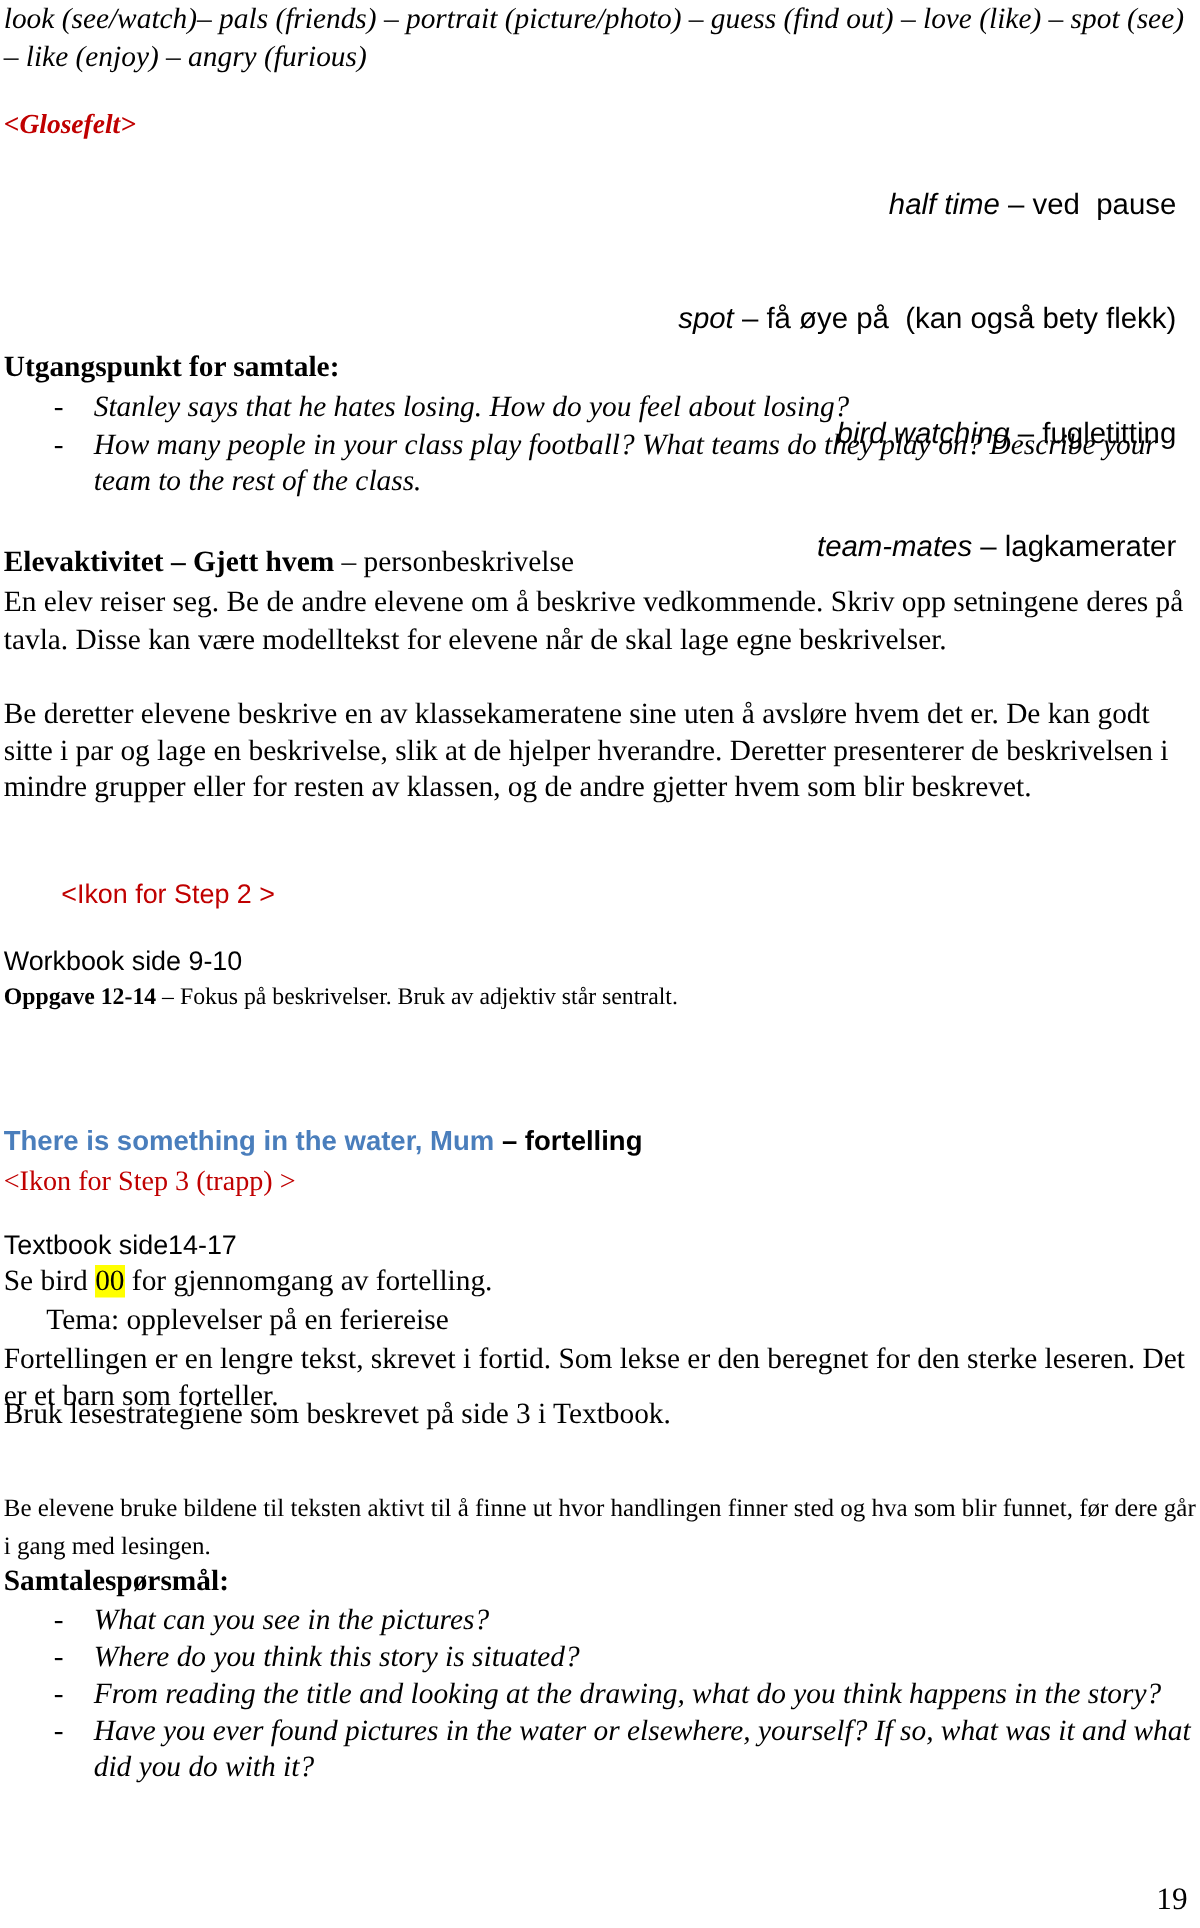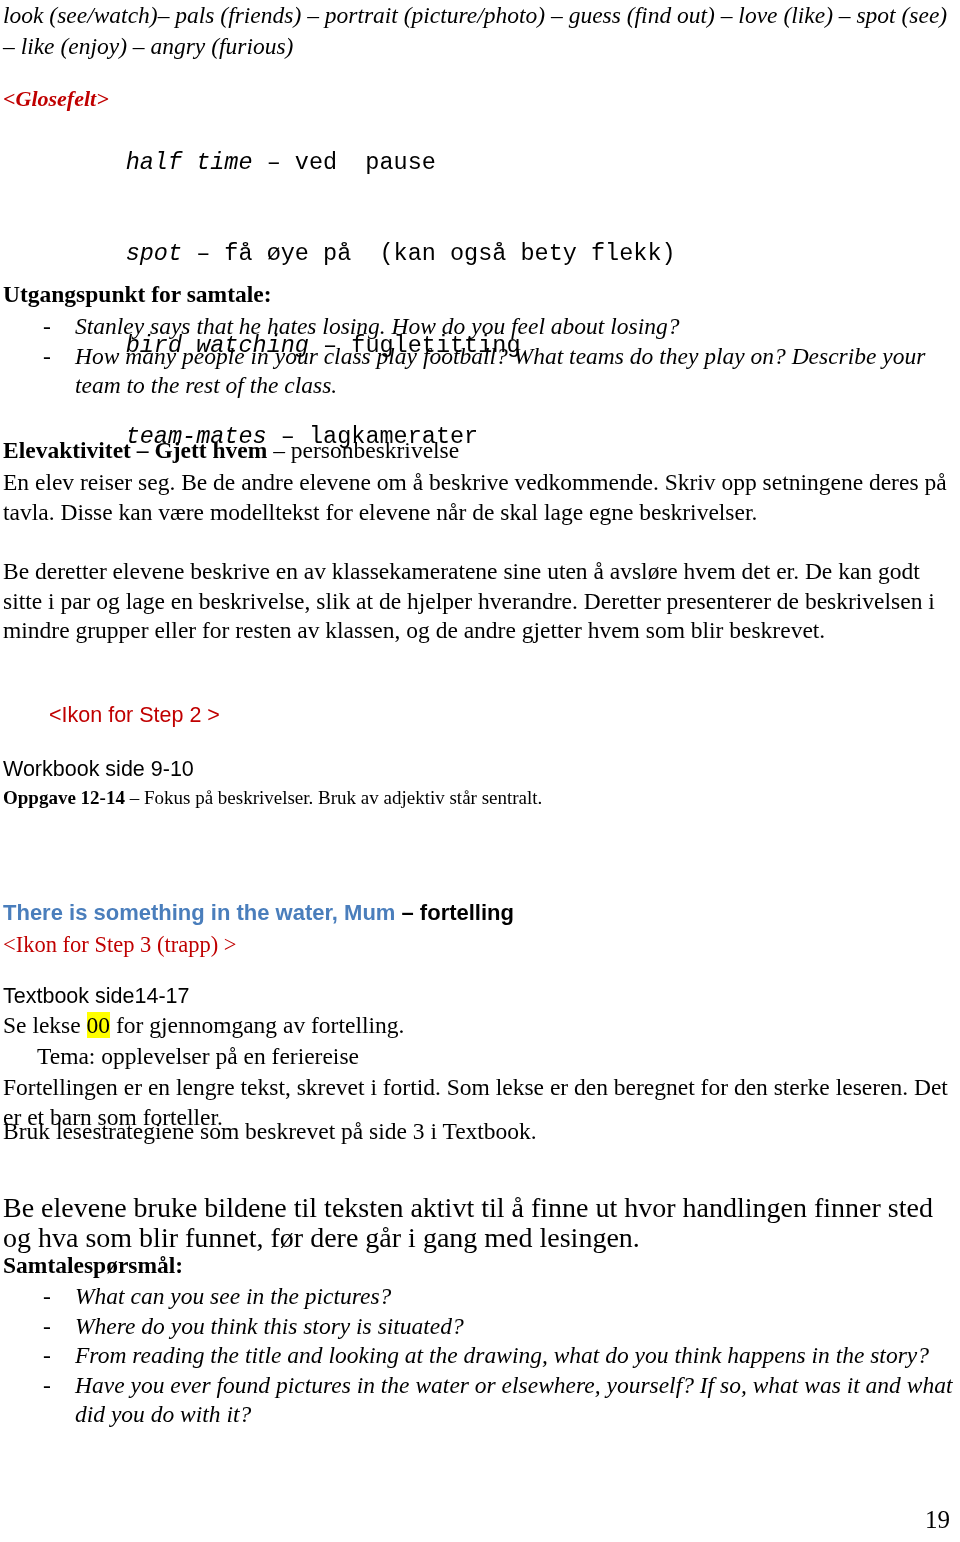--- a/index.html
+++ b/index.html
@@ -50,24 +50,25 @@
     font-size: 22px;
     color: #C00000;
   }
   #glossary {
     position: absolute;
     left: 41px;
     top: 117px;
     width: 900px;
   }
   .gloss-row {
-    font-family: Liberation Mono, monospace;
+    font-family: Liberation Sans, sans-serif;
     font-size: 23.5px;
     line-height: 30.5px;
     white-space: pre;
+    text-align: right;
   }
   .gloss-term {
     font-style: italic;
   }
   .gloss-sep { font-style: normal; }
   .gloss-def { font-style: normal; }
 
   
   #utgangspunkt-heading {
     position: absolute;
@@ -199,21 +200,21 @@
     position: absolute;
     left: 3px;
     top: 1118px;
     font-size: 23.5px;
   }
   #beelevene-p {
     position: absolute;
     left: 3px;
     top: 1193px;
     width: 955px;
-    font-size: 28px;
+    font-size: 20px;
     line-height: 29.5px;
   }
   #samtale-heading {
     position: absolute;
     left: 3px;
     top: 1252px;
     font-weight: bold;
     font-size: 23.5px;
   }
   #samtale-list {
@@ -287,21 +288,21 @@
 
   <div id="story-heading">
     <span class="blue">There is something in the water, Mum</span><span> – fortelling</span>
   </div>
 
   <div id="ikon-step3">&lt;Ikon for Step 3 (trapp) &gt;</div>
 
   <div id="textbook-line">Textbook side14-17</div>
 
   <div id="seside-line">
-    <span>Se lekse </span><span class="hl">00</span><span> for gjennomgang av fortelling.</span>
+    <span>Se bird </span><span class="hl">00</span><span> for gjennomgang av fortelling.</span>
   </div>
 
   <div id="tema-line">Tema: opplevelser på en feriereise</div>
 
   <div id="fortellingen-p">Fortellingen er en lengre tekst, skrevet i fortid. Som lekse er den beregnet for den sterke leseren. Det er et barn som forteller.</div>
 
   <div id="bruk-line">Bruk lesestrategiene som beskrevet på side 3 i Textbook.</div>
 
   <div id="beelevene-p">Be elevene bruke bildene til teksten aktivt til å finne ut hvor handlingen finner sted og hva som blir funnet, før dere går i gang med lesingen.</div>
 

